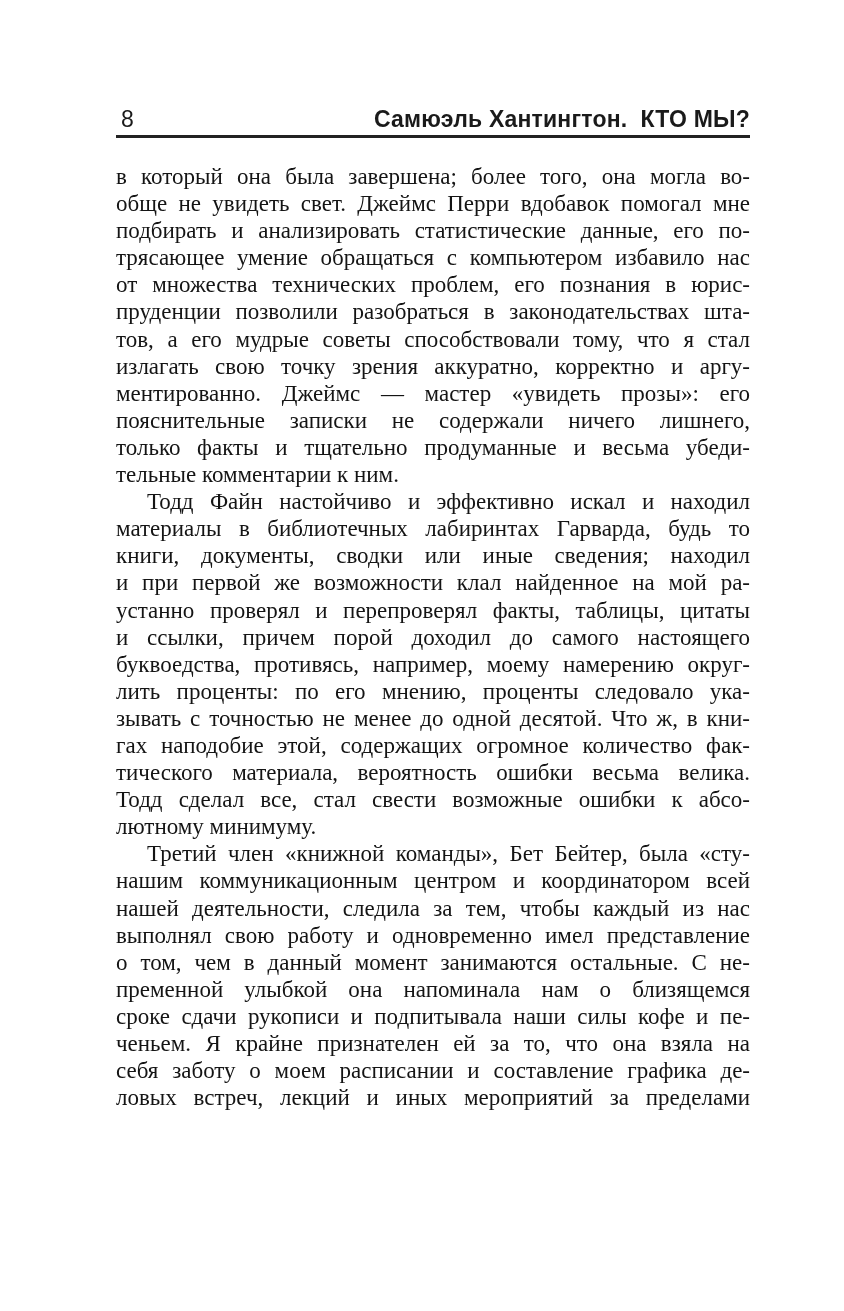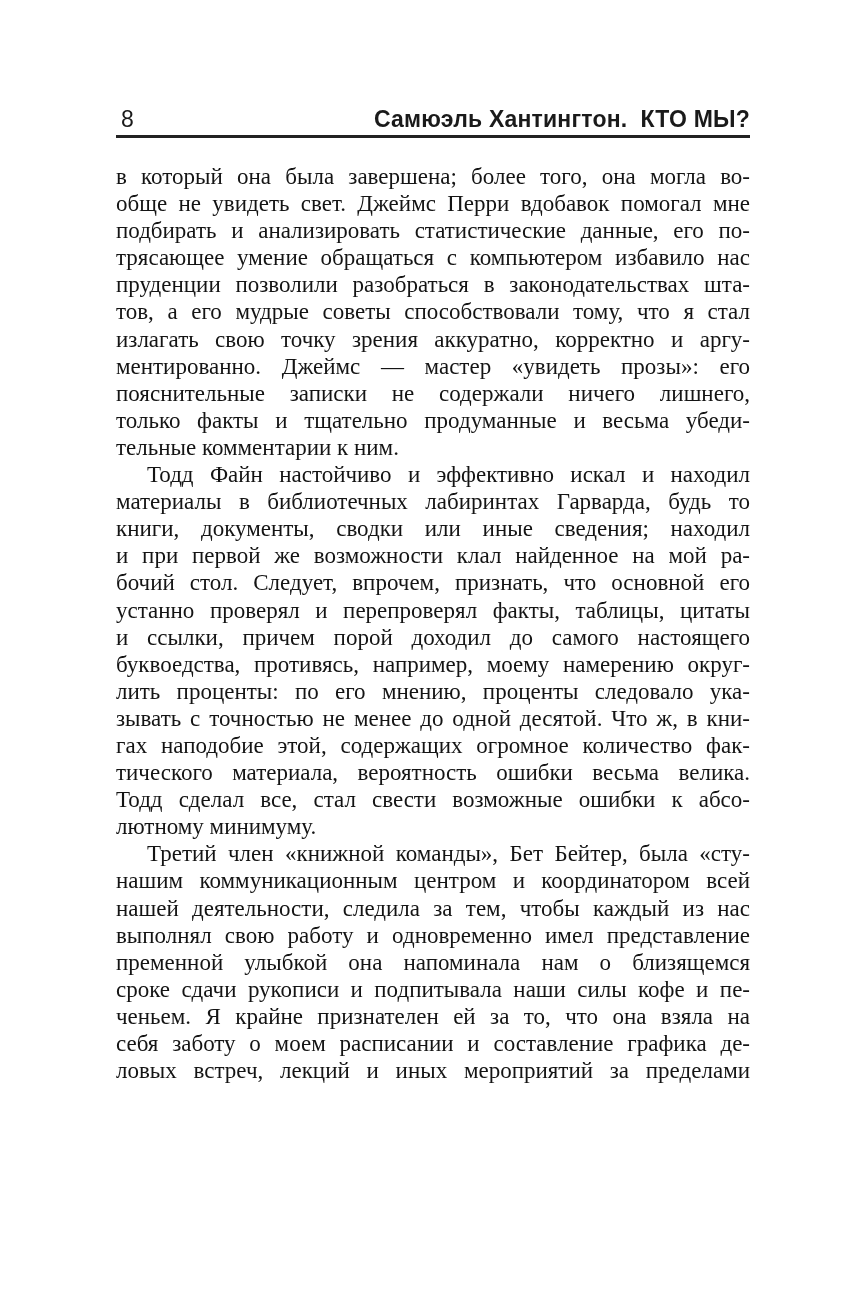--- a/index.html
+++ b/index.html
@@ -79,49 +79,50 @@
     </div>
 
     <hr class="header-rule">
 
     <div class="body-text">
         <div class="paragraph">
           <div class="line">в который она была завершена; более того, она могла во-</div>
           <div class="line">обще не увидеть свет. Джеймс Перри вдобавок помогал мне</div>
           <div class="line">подбирать и анализировать статистические данные, его по-</div>
           <div class="line">трясающее умение обращаться с компьютером избавило нас</div>
+          <div class="line">от множества технических проблем, его познания в юрис-</div>
           <div class="line">пруденции позволили разобраться в законодательствах шта-</div>
           <div class="line">тов, а его мудрые советы способствовали тому, что я стал</div>
           <div class="line">излагать свою точку зрения аккуратно, корректно и аргу-</div>
           <div class="line">ментированно. Джеймс — мастер «увидеть прозы»: его</div>
           <div class="line">пояснительные записки не содержали ничего лишнего,</div>
           <div class="line">только факты и тщательно продуманные и весьма убеди-</div>
           <div class="line flush">тельные комментарии к ним.</div>
         </div>
         <div class="paragraph">
           <div class="line indent">Тодд Файн настойчиво и эффективно искал и находил</div>
           <div class="line">материалы в библиотечных лабиринтах Гарварда, будь то</div>
           <div class="line">книги, документы, сводки или иные сведения; находил</div>
           <div class="line">и при первой же возможности клал найденное на мой ра-</div>
-          <div class="line">бочий стол. Следует, впрочем, признать, что основной его</div>
           <div class="line">устанно проверял и перепроверял факты, таблицы, цитаты</div>
           <div class="line">и ссылки, причем порой доходил до самого настоящего</div>
           <div class="line">буквоедства, противясь, например, моему намерению округ-</div>
           <div class="line">лить проценты: по его мнению, проценты следовало ука-</div>
           <div class="line">зывать с точностью не менее до одной десятой. Что ж, в кни-</div>
           <div class="line">гах наподобие этой, содержащих огромное количество фак-</div>
           <div class="line">тического материала, вероятность ошибки весьма велика.</div>
           <div class="line">Тодд сделал все, стал свести возможные ошибки к абсо-</div>
           <div class="line flush">лютному минимуму.</div>
         </div>
         <div class="paragraph">
           <div class="line indent">Третий член «книжной команды», Бет Бейтер, была «сту-</div>
           <div class="line">нашим коммуникационным центром и координатором всей</div>
           <div class="line">нашей деятельности, следила за тем, чтобы каждый из нас</div>
           <div class="line">выполнял свою работу и одновременно имел представление</div>
+          <div class="line">о том, чем в данный момент занимаются остальные. С не-</div>
           <div class="line">пременной улыбкой она напоминала нам о близящемся</div>
           <div class="line">сроке сдачи рукописи и подпитывала наши силы кофе и пе-</div>
           <div class="line">ченьем. Я крайне признателен ей за то, что она взяла на</div>
           <div class="line">себя заботу о моем расписании и составление графика де-</div>
           <div class="line">ловых встреч, лекций и иных мероприятий за пределами</div>
         </div>
       </div>
 
   </div>
 </div>

